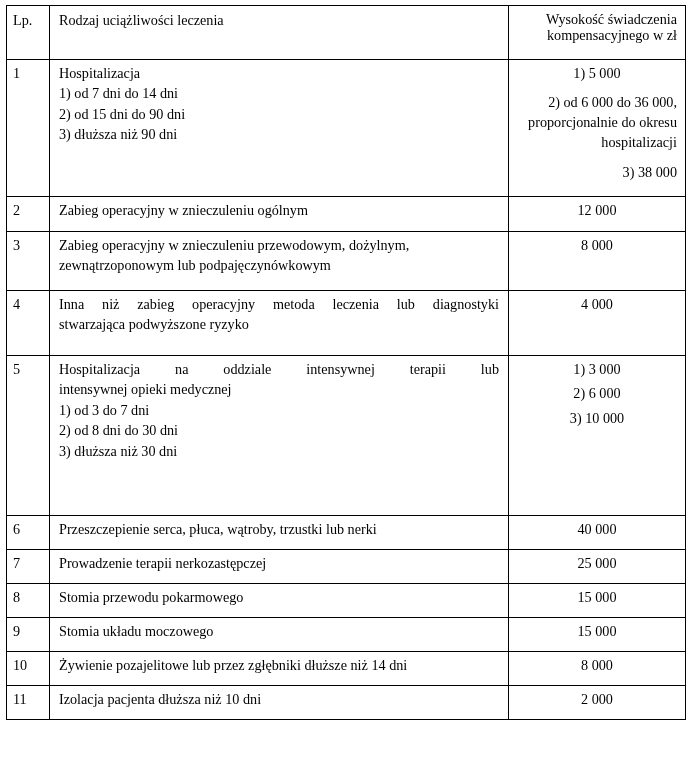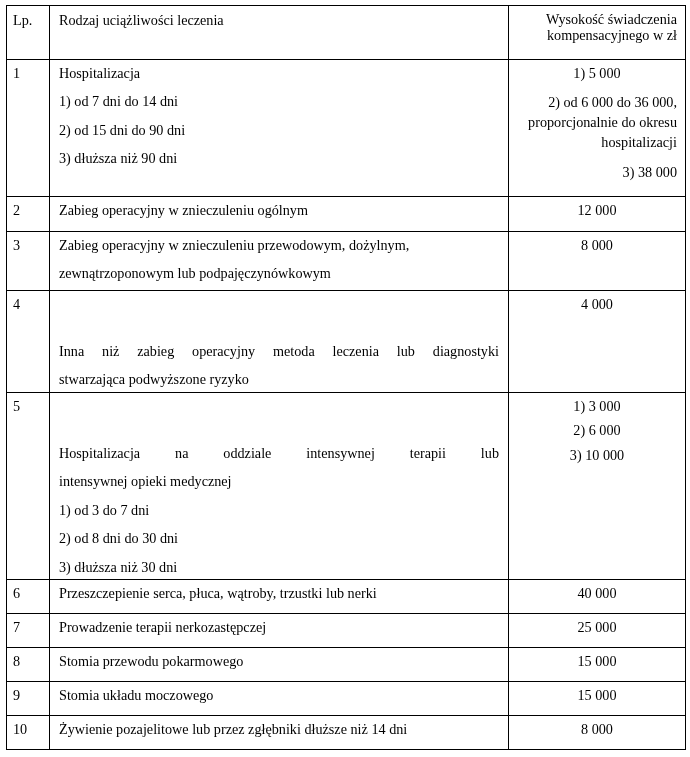--- a/index.html
+++ b/index.html
@@ -72,26 +72,25 @@
     padding-left: 10px;
     line-height: 1.38;
   }
 
   
   .tline {
     display: block;
     line-height: 1.16;
   }
   .tline + .tline {
-    margin-top: 12px;
+    margin-top: 4px;
   }
   .justify {
     text-align: justify;
     text-align-last: justify;
-    margin-top: 47px;
   }
   .amt-line {
     display: block;
     line-height: 1.16;
   }
   .amt-line + .amt-line {
     margin-top: 8px;
   }
   .amt-block {
     display: block;
@@ -302,18 +301,33 @@
             <span class="single">Żywienie pozajelitowe lub przez zgłębniki dłuższe niż 14 dni</span>
           </div>
         </td>
         <td>
           <div class="cell-amt">
             <span class="single">8 000</span>
           </div>
         </td>
       </tr>
 
+      <tr style="height:34px;">
+        <td>
+          <div class="cell-lp">11</div>
+        </td>
+        <td>
+          <div class="cell-kind">
+            <span class="single">Izolacja pacjenta dłuższa niż 10 dni</span>
+          </div>
+        </td>
+        <td>
+          <div class="cell-amt">
+            <span class="single">2 000</span>
+          </div>
+        </td>
+      </tr>
 
 
     </tbody>
   </table>
 
 </div>
 
 </body></html>

